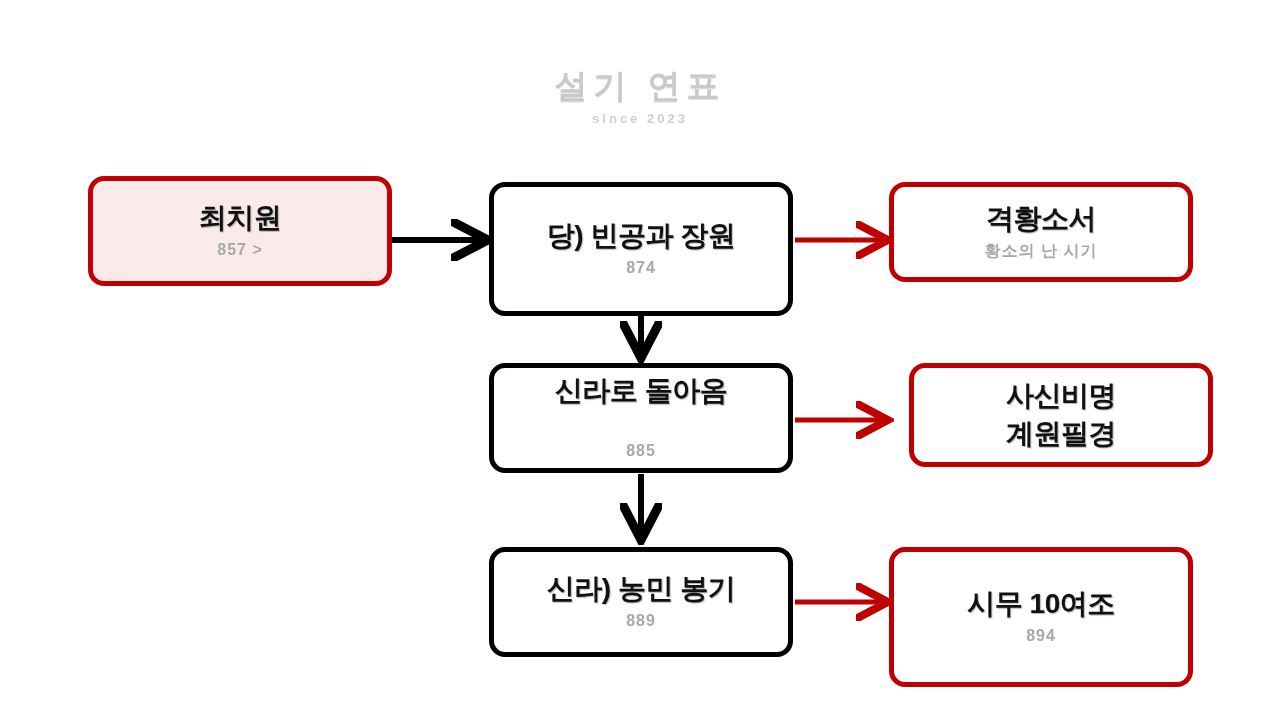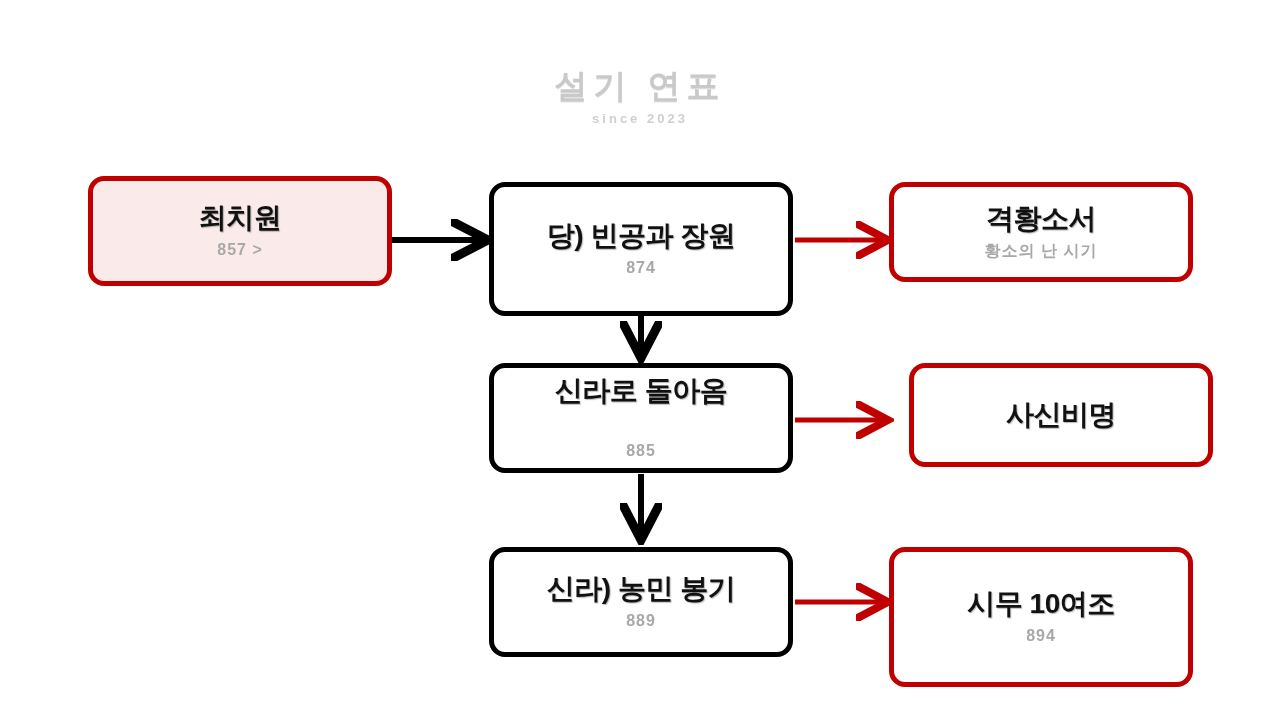--- a/index.html
+++ b/index.html
@@ -149,20 +149,21 @@
     <div class="node-sub">황소의 난 시기</div>
   </div>
 
   <div class="node black" style="left:489px; top:363px; width:304px; height:110px;gap:28px;">
     <div class="node-title">신라로 돌아옴</div>
     <div class="node-sub">885</div>
   </div>
 
   <div class="node red" style="left:889px; top:363px; width:304px; height:104px;margin-left:20px;">
     <div class="node-title two-line">사신비명</div>
+    <div class="node-title two-line">계원필경</div>
   </div>
 
   <div class="node black" style="left:489px; top:547px; width:304px; height:110px;">
     <div class="node-title">신라) 농민 봉기</div>
     <div class="node-sub">889</div>
   </div>
 
   <div class="node red" style="left:889px; top:547px; width:304px; height:140px;">
     <div class="node-title">시무 10여조</div>
     <div class="node-sub">894</div>

